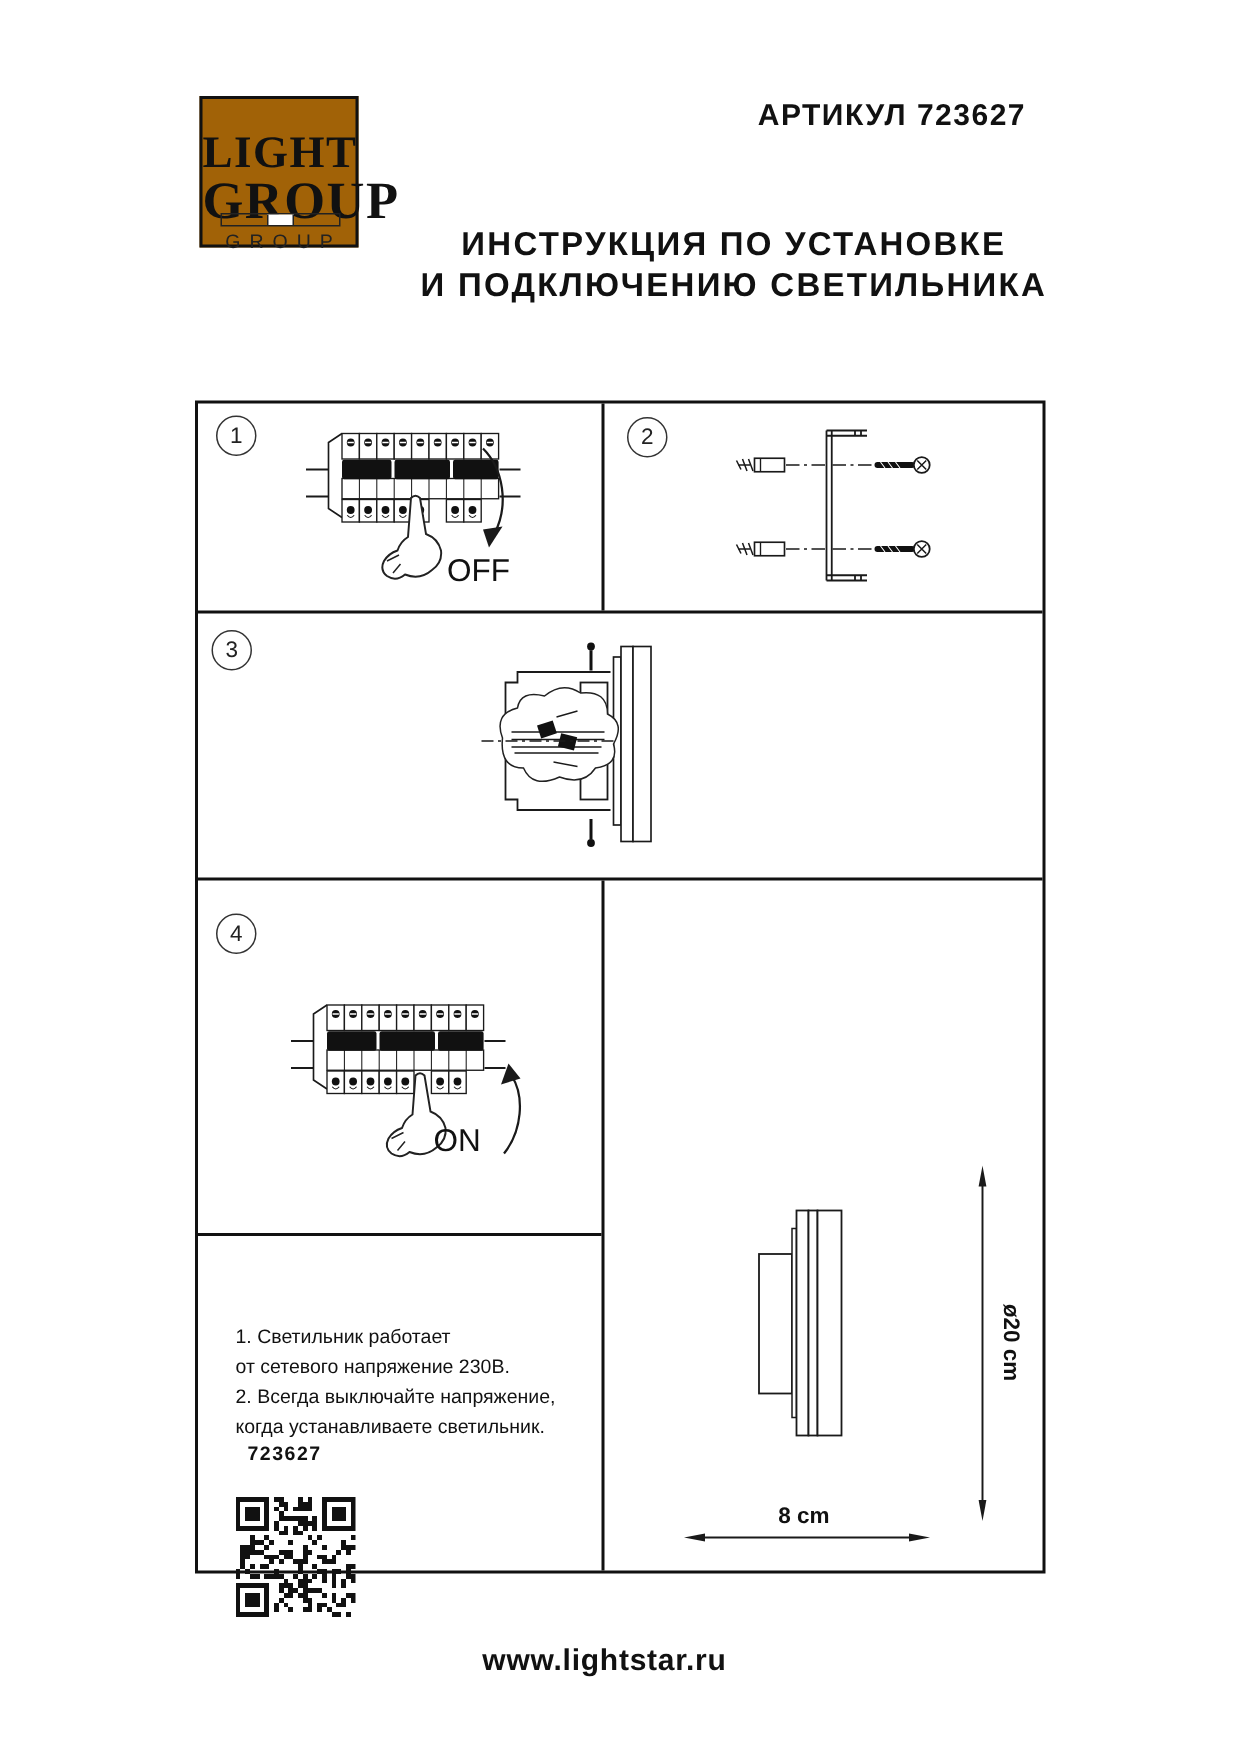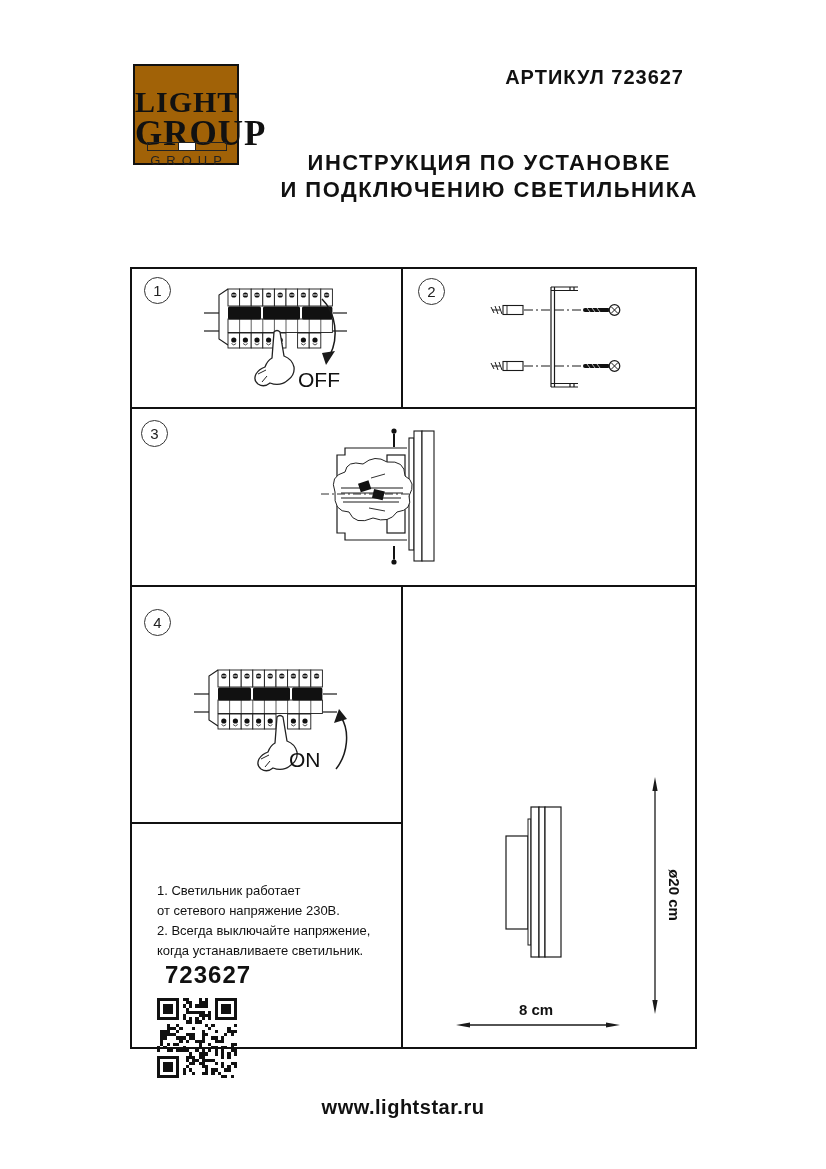--- a/index.html
+++ b/index.html
@@ -41,21 +41,21 @@
   .c4 { left:0; top:318px; width:269px; height:235px; }
   .c5 { left:0; top:555px; width:269px; height:215px;margin-top:41px; }
   .c6 { left:271px; top:318px; width:292px; height:460px; }
   .step-circle { position:absolute; width:27px; height:27px; border:1.6px solid #333;
     border-radius:50%; text-align:center; line-height:25px; font-size:15px; color:#222; }
   svg { position:absolute; }
   svg text { font-family:"Liberation Sans",sans-serif; }
   .lineart { stroke:#1a1a1a; stroke-width:1.2; fill:none; }
   
   .notes-text { position:absolute; left:25px; top:16px; font-size:13px; line-height:20px; color:#111; }
-  .notes-article { position:absolute; left:33px; top:96px; font-size:24px; font-weight:bold;
+  .notes-article { position:absolute; left:33px; top:96px; font-size:13px; font-weight:bold;
     letter-spacing:1px; color:#111; }
   .qr { position:absolute; left:25px; top:133px; width:80px; height:80px; }
   
   .footer { position:absolute; left:0; top:1096px; width:806px; text-align:center;
     font-weight:bold; font-size:20px; letter-spacing:.5px; color:#111; }
 </style>
 </head>
 <body>
 
 <div class="page">

